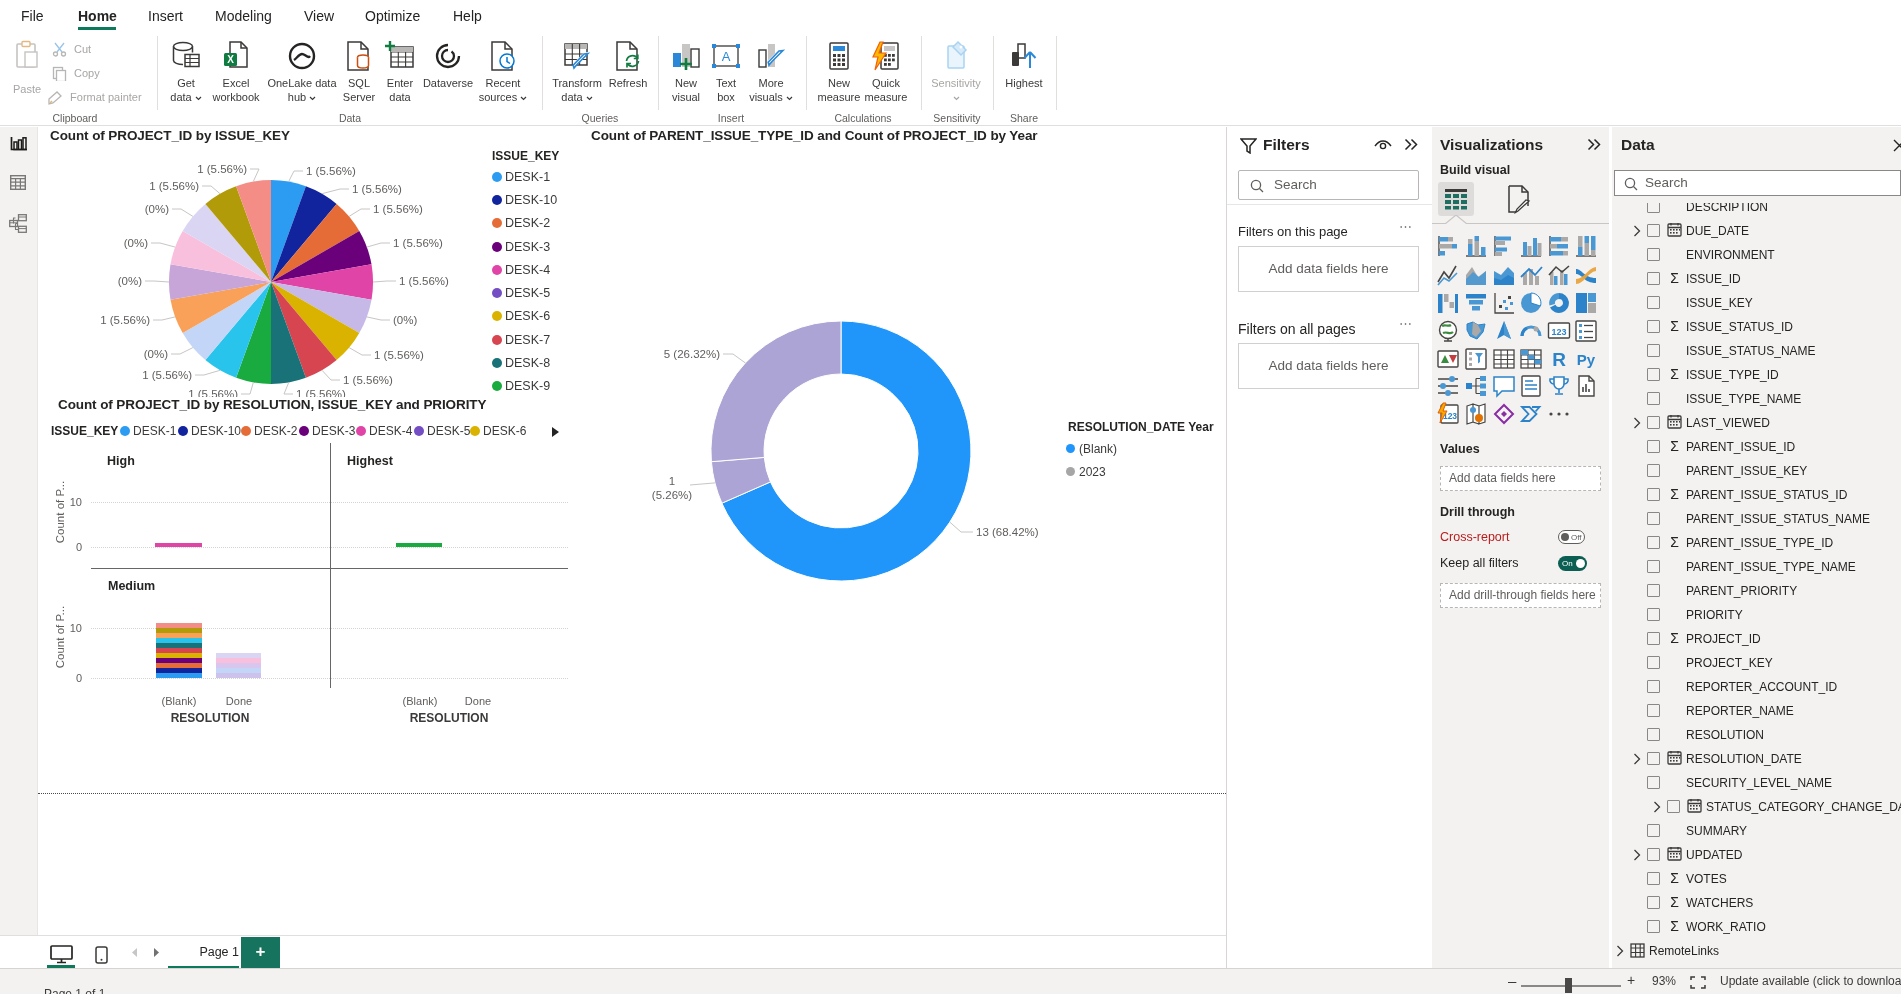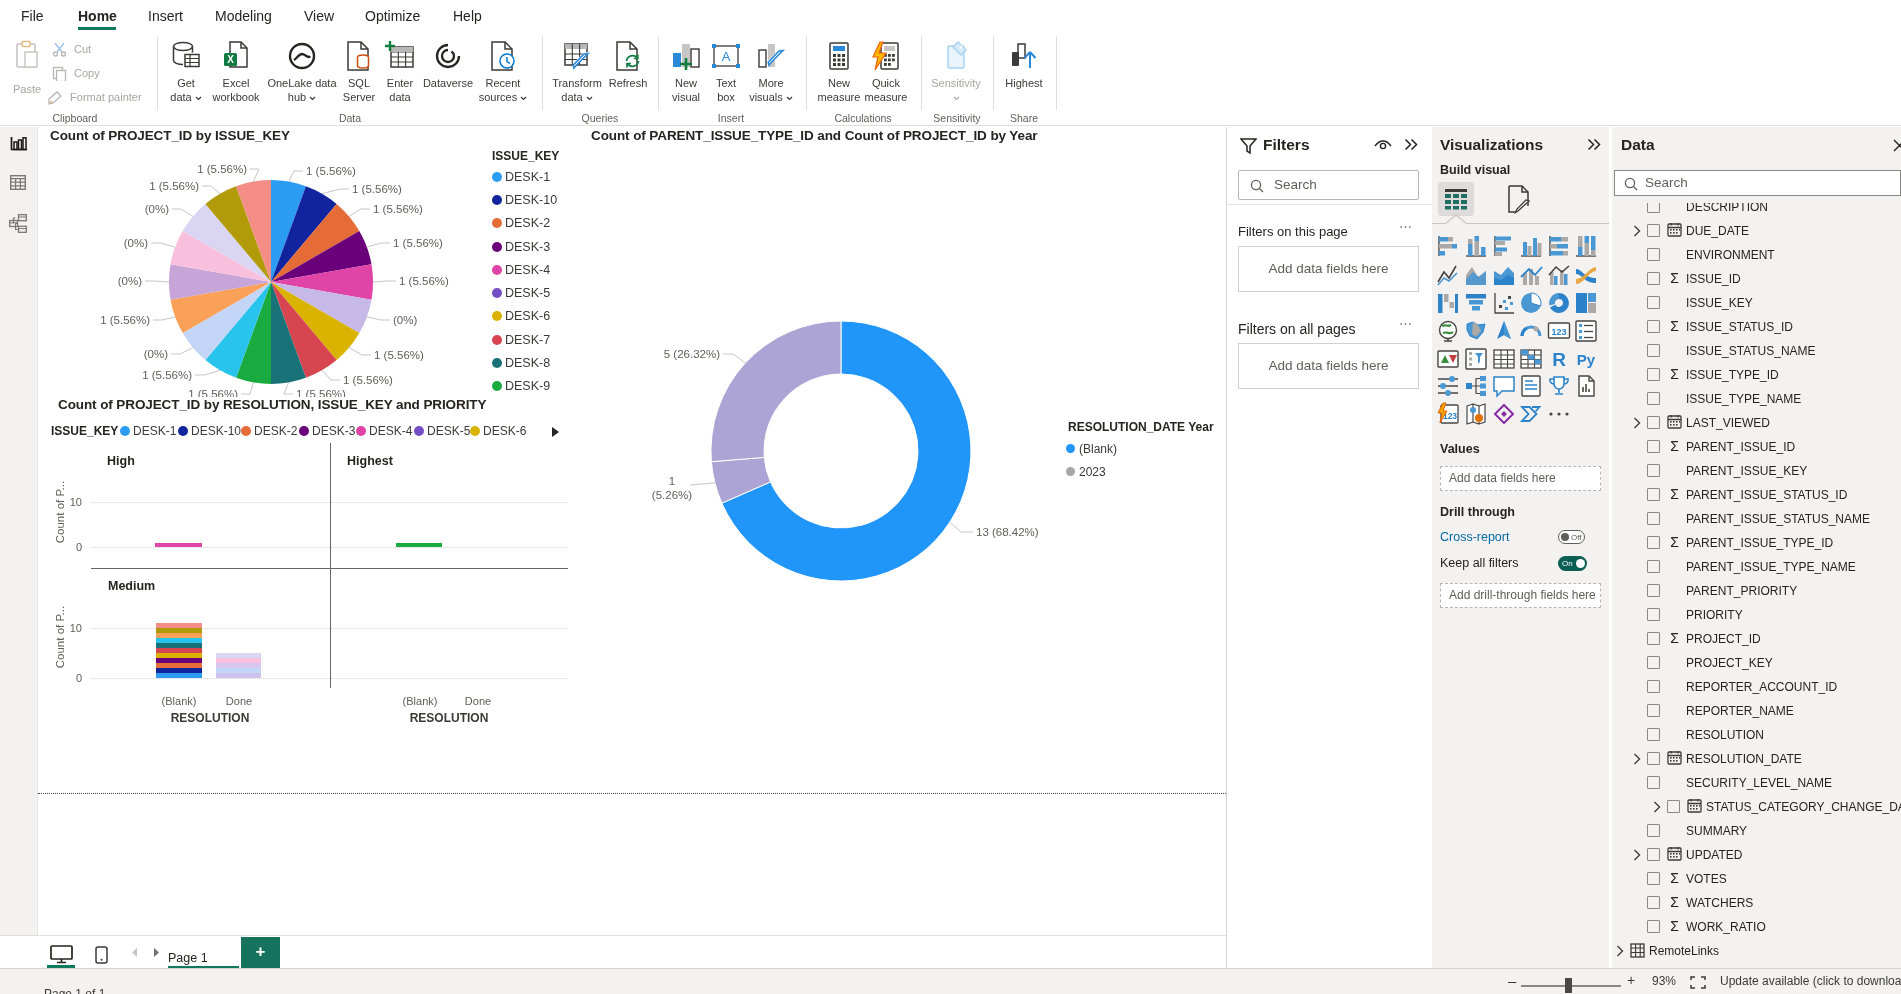--- a/index.html
+++ b/index.html
@@ -762,21 +762,21 @@
             <circle cx="4" cy="12" r="1.6" fill="#484644"></circle>
             <circle cx="12" cy="12" r="1.6" fill="#484644"></circle>
             <circle cx="20" cy="12" r="1.6" fill="#484644"></circle>
           </svg></div>
     </div>
     <div class="abs" style="left:8px;top:315px;font-size:12.5px;font-weight:bold;color:#252423;">Values</div>
     <div class="dashbox" style="left:8px;top:339px;width:161px;height:25px;">
       <div style="margin:4px 0 0 8px;font-size:12px;">Add data fields here</div>
     </div>
     <div class="abs" style="left:8px;top:378px;font-size:12.5px;font-weight:bold;color:#252423;">Drill through</div>
-    <div class="abs" style="left:8px;top:403px;font-size:12.5px;color:#0369a1;">Cross-report</div>
+    <div class="abs" style="left:8px;top:403px;font-size:12.5px;color:#b91c1c;">Cross-report</div>
     <div class="abs" style="left:126px;top:403px;width:27px;height:14px;border:1px solid #605E5C;border-radius:8px;background:#fff;">
       <div style="position:absolute;left:2px;top:2px;width:8px;height:8px;border-radius:50%;background:#605E5C;"></div>
       <div style="position:absolute;left:12px;top:2px;font-size:8px;color:#605E5C;">Off</div>
     </div>
     <div class="abs" style="left:8px;top:429px;font-size:12.5px;color:#252423;">Keep all filters</div>
     <div class="abs" style="left:126px;top:429px;width:29px;height:15px;border-radius:8px;background:#0B5E52;">
       <div style="position:absolute;left:4px;top:3px;font-size:8px;color:#fff;">On</div>
       <div style="position:absolute;right:2px;top:2.5px;width:9px;height:9px;border-radius:50%;background:#fff;"></div>
     </div>
     <div class="dashbox" style="left:8px;top:456px;width:161px;height:25px;">
@@ -1034,21 +1034,21 @@
         <rect x="1" y="1" width="11" height="16" rx="2" fill="none" stroke="#3B3A39" stroke-width="1.5"></rect>
         <circle cx="6.5" cy="13.8" r="1" fill="#3B3A39"></circle>
       </svg>
     <svg class="abs" style="left:130px;top:11px;" width="9" height="11" viewBox="0 0 9 11">
         <path d="M7 1L2 5.5 7 10z" fill="#C8C6C4"></path>
       </svg>
     <svg class="abs" style="left:152px;top:11px;" width="9" height="11" viewBox="0 0 9 11">
         <path d="M2 1l5 4.5L2 10z" fill="#737170"></path>
       </svg>
     <div class="abs" style="left:168px;top:0;width:71px;height:33px;">
-      <div style="text-align:left;margin-top:15px;font-size:12.5px;color:#252423;">Page 1</div>
+      <div style="text-align:right;margin-top:9px;font-size:12.5px;color:#252423;">Page 1</div>
       <div class="abs" style="left:0;top:30px;width:71px;height:3px;background:#0E7A5B;"></div>
     </div>
     <div class="abs" style="left:241px;top:1px;width:39px;height:32px;background:#15735E;">
       <div style="color:#fff;font-size:17px;text-align:center;margin-top:5px;font-weight:bold;">+</div>
     </div>
   </div>
 
   <div id="statusbar">
     <div class="abs" style="left:8px;top:18px;margin-left:36px;">Page 1 of 1</div>
     <div class="abs" style="left:1508px;top:3px;font-size:15px;color:#3B3A39;">–</div>

